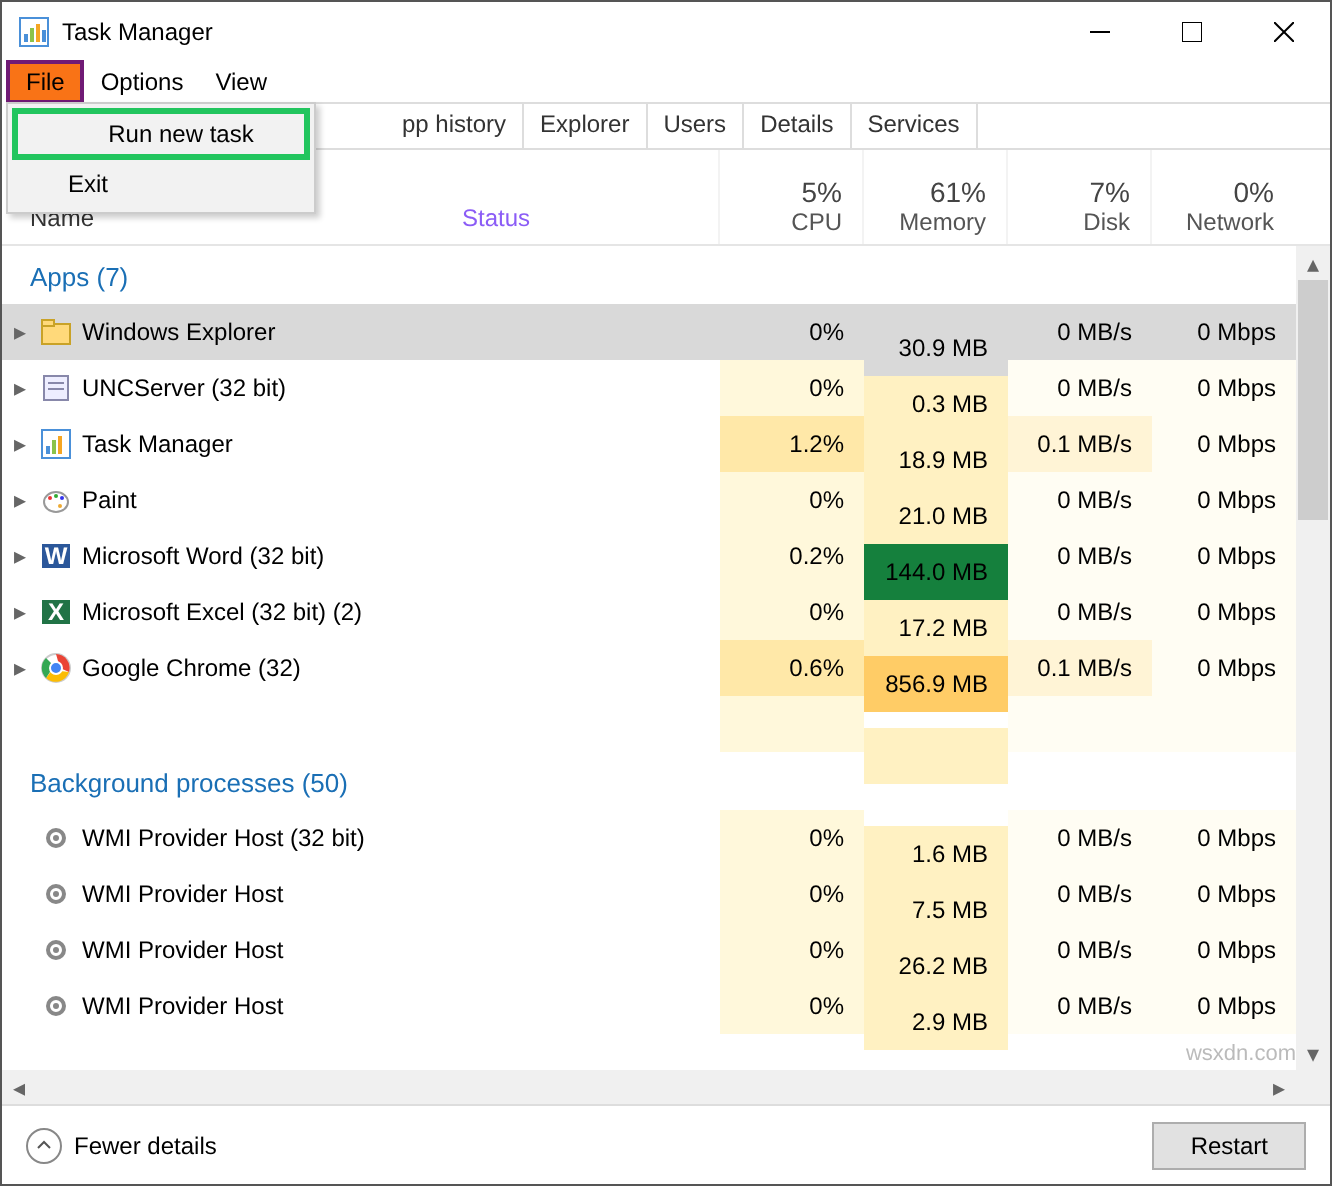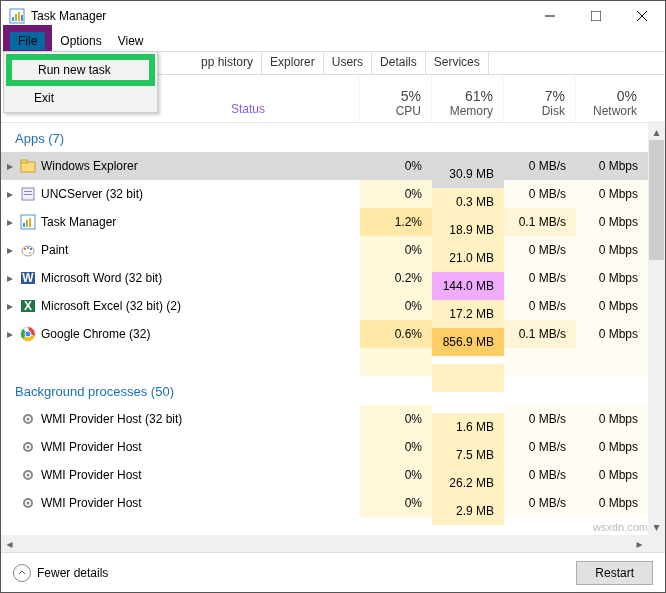--- a/index.html
+++ b/index.html
@@ -4,24 +4,24 @@
 <style>
 * { box-sizing: border-box; font-family: "Segoe UI", Arial, sans-serif; font-size: 12px; }
 body { margin: 0; background: #fff; width: 666px; height: 593px; overflow: hidden; position: relative; }
 .window { border: 1px solid #555; width: 666px; height: 593px; display: flex; flex-direction: column; background: #fff; }
 .titlebar { height: 30px; display: flex; align-items: center; padding: 0 0 0 8px; }
 .titlebar .icon { width: 16px; height: 16px; margin-right: 6px; }
 .titlebar .title { flex: 1; }
 .winbtn { width: 46px; height: 30px; display: flex; align-items: center; justify-content: center; }
 .menubar { height: 20px; display: flex; align-items: center; padding: 0 0 0 2px; position: relative; }
 .menuitem { padding: 2px 8px; }
-.menuitem.active { background: #0369a1; border: 7px solid #701a75; text-align: center; }
+.menuitem.active { background: #f97316; border: 2px solid #701a75; text-align: center; }
 .dropdown { position: absolute; top: 20px; left: 2px; width: 155px; background: #f2f2f2; border: 1px solid #ccc; box-shadow: 2px 2px 3px rgba(0,0,0,.2); z-index: 10; padding: 2px; }
 .drop-item { padding: 5px 8px 5px 28px; }
-.drop-item.hl { border: 6px solid #22c55e; padding: 3px 6px 3px 26px; }
+.drop-item.hl { border: 3px solid #22c55e; padding: 3px 6px 3px 26px; text-align: center; }
 .tabstrip { height: 24px; display: flex; border-top: 1px solid #ddd; border-bottom: 1px solid #ddd; padding-left: 158px; margin-left: 34px; }
 .tab { padding: 3px 8px; border-right: 1px solid #ddd; color: #333; }
 .header { display: flex; height: 48px; border-bottom: 1px solid #e5e5e5; }
 .hleft { display: flex; align-items: flex-end; }
 .hname { width: 230px; padding: 0 0 6px 14px; color: #333; }
 .hstatus { width: 128px; padding: 0 0 6px 0; color: #8b5cf6; }
 .hcol { width: 72px; text-align: right; padding: 4px 10px 4px 0; display: flex; flex-direction: column; justify-content: flex-end; border-left: 1px solid #f3f3f3; }
 .hcol .pct { font-size: 14px; color: #444; }
 .hcol .lbl { color: #555; }
 .body { flex: 1; overflow: hidden; position: relative; }
@@ -200,21 +200,21 @@
         <div class="row">
           <div class="ex">▸</div>
           <div class="ricon">
             <svg width="16" height="16">
               <rect x="1" y="2" width="14" height="12" fill="#2b579a"></rect>
               <text x="8" y="12" font-size="9" fill="#fff" text-anchor="middle" font-weight="bold">W</text>
             </svg>
           </div>
           <div class="rname">Microsoft Word (32 bit)</div>
           <div class="cell c-cpu" style="">0.2%</div>
-          <div class="cell c-mem" style="background:#f0abfc">144.0 MB</div>
+          <div class="cell c-mem" style="background:#15803d">144.0 MB</div>
           <div class="cell c-dsk" style="">0 MB/s</div>
           <div class="cell c-net">0 Mbps</div>
           <div style="width:17px"></div>
         </div>
         <div class="row">
           <div class="ex">▸</div>
           <div class="ricon">
             <svg width="16" height="16">
               <rect x="1" y="2" width="14" height="12" fill="#217346"></rect>
               <text x="8" y="12" font-size="9" fill="#fff" text-anchor="middle" font-weight="bold">X</text>

